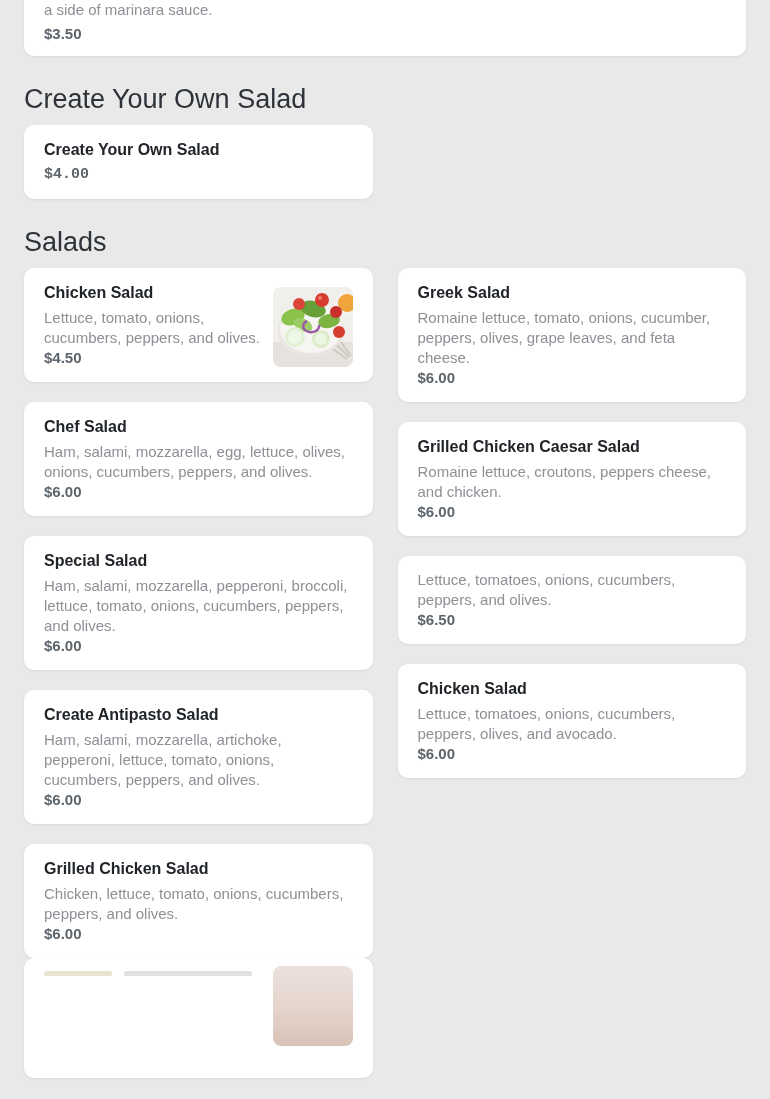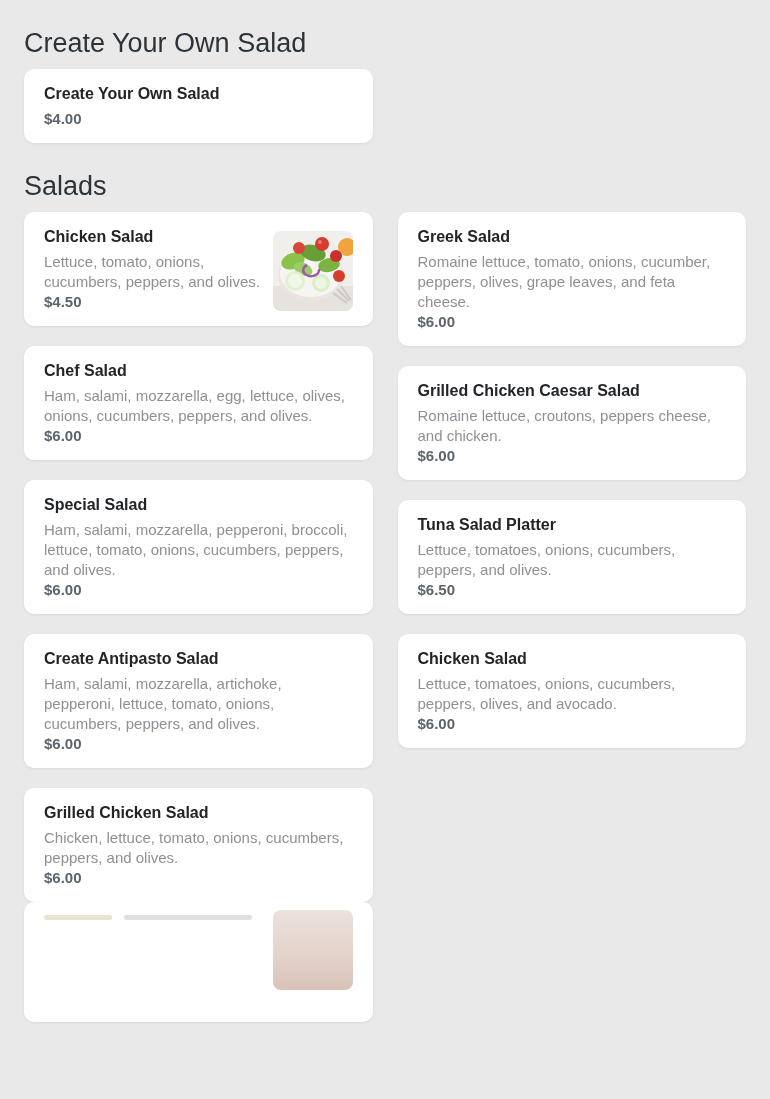--- a/index.html
+++ b/index.html
@@ -82,27 +82,31 @@
     position: absolute; top: 8px; right: 20px;
     width: 80px; height: 80px; border-radius: 8px;
     background: linear-gradient(180deg, #ece2de 0%, #e3d2c9 60%, #d9c2b6 100%);
   }
 </style>
 </head>
 <body>
 
 <div class="container">
 
+  <div class="card top-partial">
+    <div class="card-desc">a side of marinara sauce.</div>
+    <div class="card-price">$3.50</div>
+  </div>
 
   <h2 class="menu-heading">Create Your Own Salad</h2>
   <div class="cols">
     <div class="col">
       <div class="card">
         <div class="card-title">Create Your Own Salad</div>
-        <div class="card-price" style="margin-top:2px;">$4.00</div>
+        <div class="card-price" style="margin-top:2px;font-family:Liberation Mono, monospace;">$4.00</div>
       </div>
     </div>
     <div class="col"></div>
   </div>
 
   <h2 class="menu-heading">Salads</h2>
   <div class="cols">
     <div class="col">
 
       <div class="card card-flex">
@@ -171,21 +175,20 @@
         <div class="card-price">$6.00</div>
       </div>
 
       <div class="card">
         <div class="card-title">Grilled Chicken Caesar Salad</div>
         <div class="card-desc">Romaine lettuce, croutons, peppers cheese, and chicken.</div>
         <div class="card-price">$6.00</div>
       </div>
 
       <div class="card">
-        <div class="card-title">Tuna Salad Platter</div>
         <div class="card-desc">Lettuce, tomatoes, onions, cucumbers, peppers, and olives.</div>
         <div class="card-price">$6.50</div>
       </div>
 
       <div class="card">
         <div class="card-title">Chicken Salad</div>
         <div class="card-desc">Lettuce, tomatoes, onions, cucumbers, peppers, olives, and avocado.</div>
         <div class="card-price">$6.00</div>
       </div>
 

